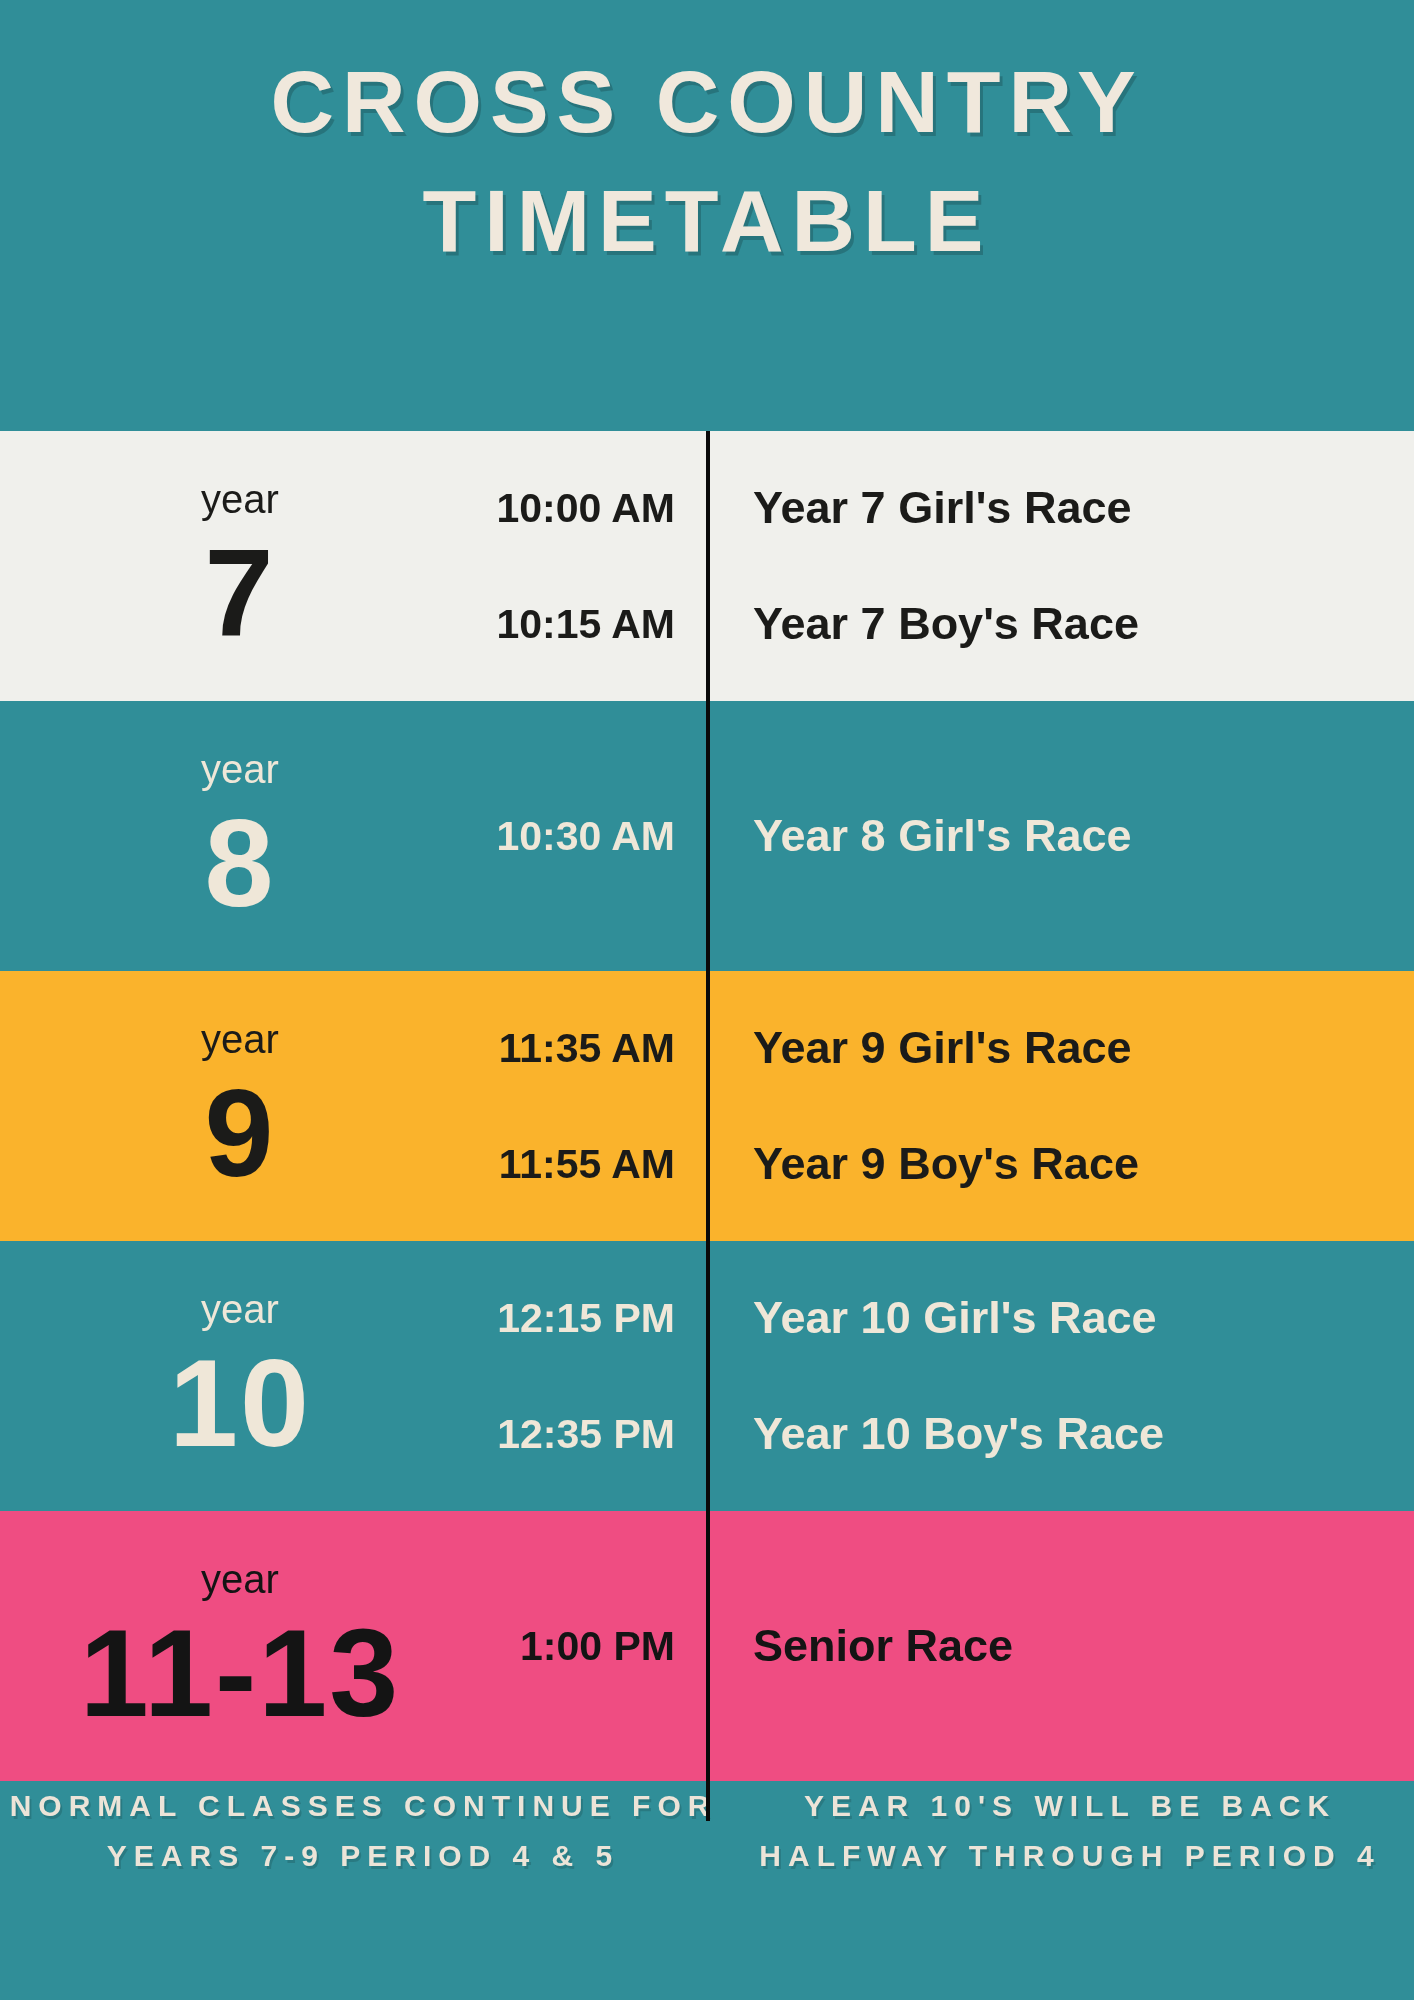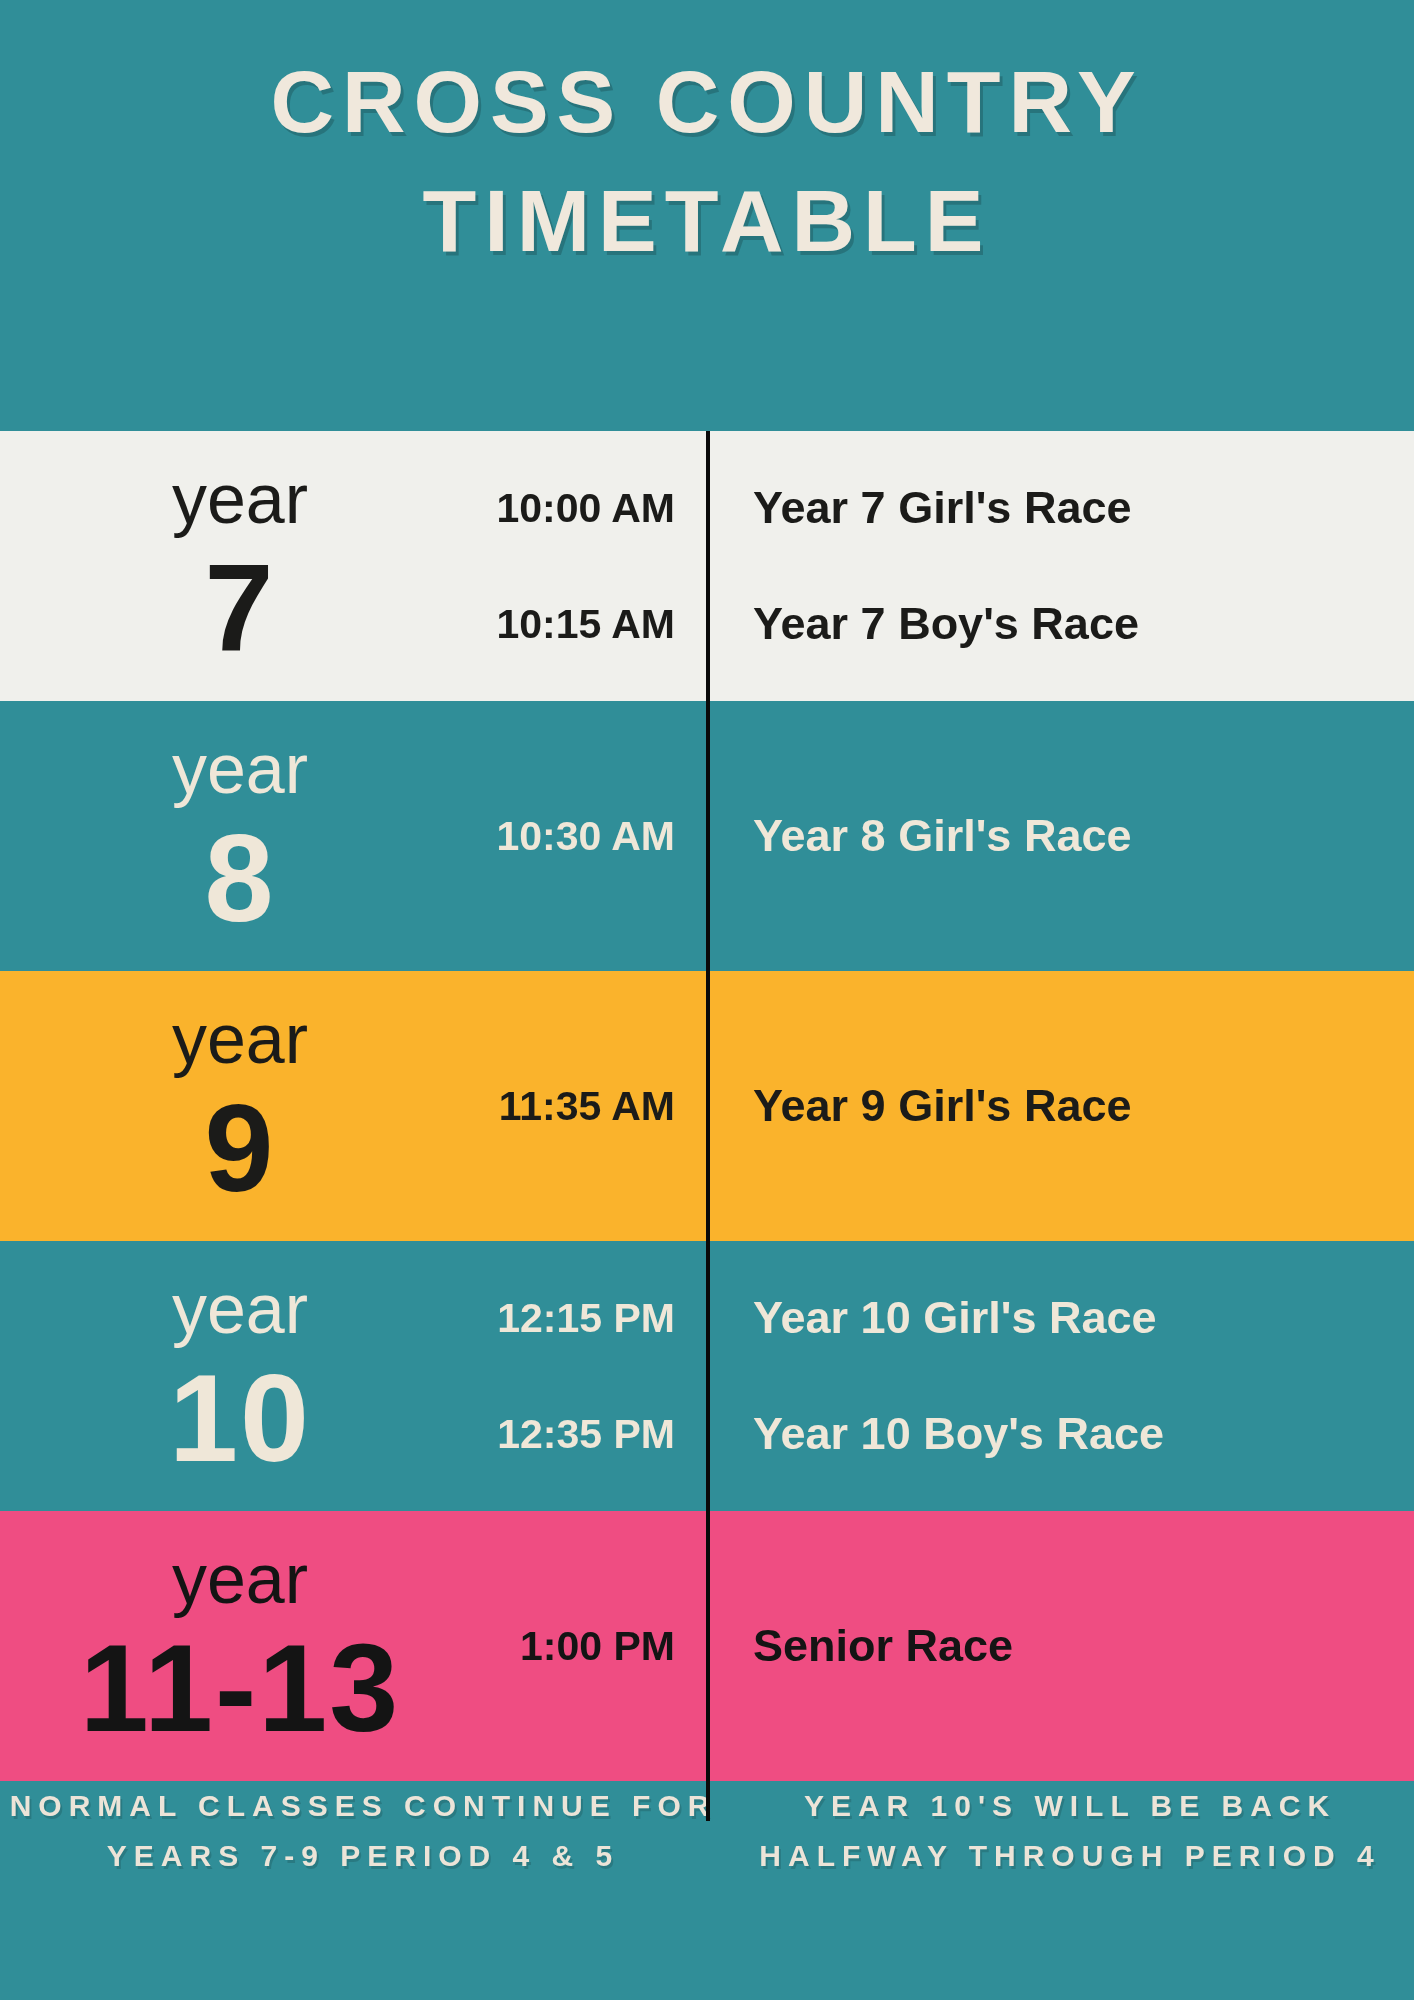--- a/index.html
+++ b/index.html
@@ -41,21 +41,21 @@
   .row--white  { background:#f0f0ec; color:#1b1b19; }
   .row--teal   { background:#308e98; color:#efe7d8; }
   .row--yellow { background:#fab32c; color:#1b1b19; }
   .row--pink   { background:#ef4d82; color:#141414; }
 
   .year-block {
     width:480px; flex:none;
     display:flex; flex-direction:column;
     align-items:center; justify-content:center;
   }
-  .year-word  { font-size:70px; font-weight:400; line-height:1; margin-bottom:16px; }
+  .year-word  { font-size:40px; font-weight:400; line-height:1; margin-bottom:16px; }
   .year-number{ font-size:124px; font-weight:800; line-height:0.95; letter-spacing:2px; }
   .row--teal .year-word, .row--teal .year-number { color:#efe7d8; }
 
   .entries {
     flex:1;
     display:flex; flex-direction:column;
     justify-content:center;
     gap:64px;
   }
   .entry { display:flex; align-items:center; }
@@ -137,20 +137,24 @@
     <section class="row row--yellow">
       <div class="year-block">
         <div class="year-word">year</div>
         <div class="year-number">9</div>
       </div>
       <div class="entries">
         <div class="entry">
           <div class="time">11:35 AM</div>
           <div class="race">Year 9 Girl's Race</div>
         </div>
+        <div class="entry">
+          <div class="time">11:55 AM</div>
+          <div class="race">Year 9 Boy's Race</div>
+        </div>
       </div>
     </section>
 
     <section class="row row--teal">
       <div class="year-block">
         <div class="year-word">year</div>
         <div class="year-number">10</div>
       </div>
       <div class="entries">
         <div class="entry">

